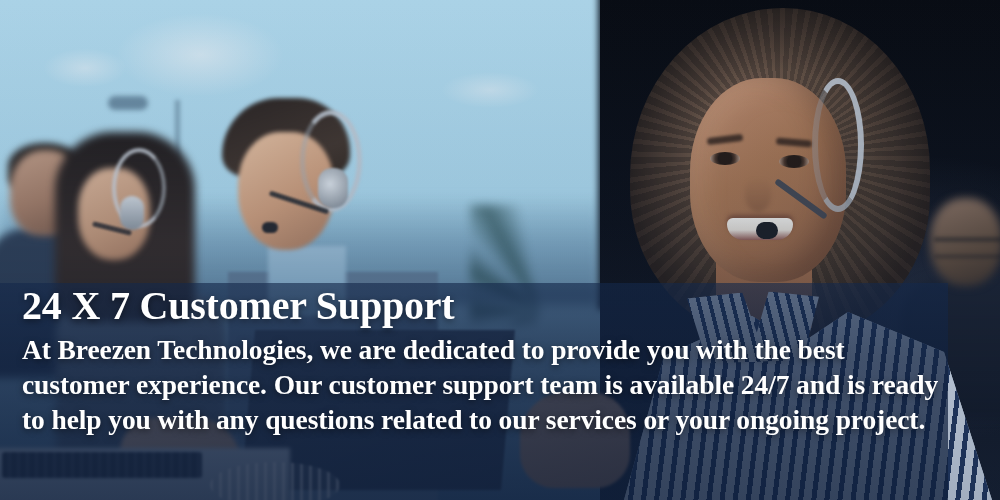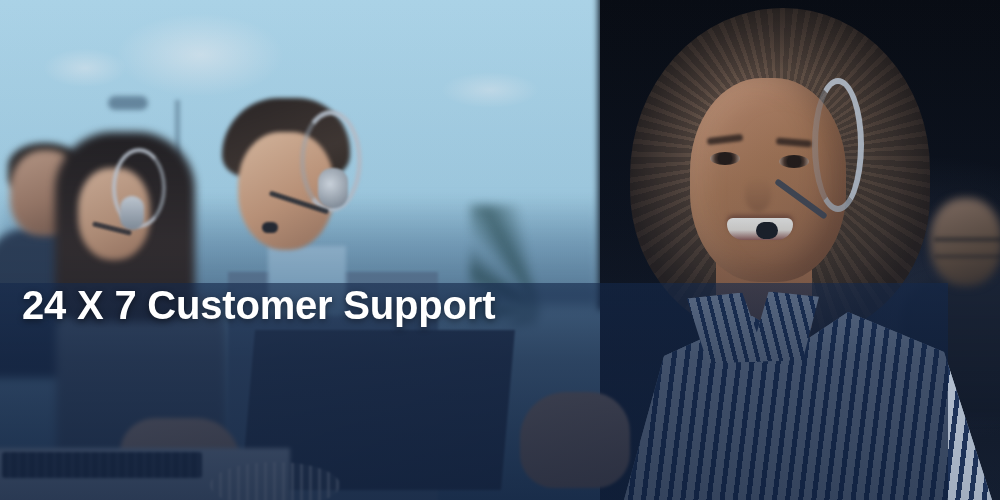--- a/index.html
+++ b/index.html
@@ -5,21 +5,21 @@
   html, body {
     margin: 0;
     padding: 0;
     background: #000;
   }
   #banner {
     position: relative;
     width: 1000px;
     height: 500px;
     overflow: hidden;
-    font-family: Liberation Sans, sans-serif;
+    font-family: Liberation Serif, serif;
     background: #0a0c14;
   }
 
   
   .scene { position: absolute; inset: 0; overflow: hidden; }
 
   
   .sky {
     position: absolute;
     left: 0; top: 0; width: 600px; height: 500px;
@@ -423,15 +423,16 @@
     <div class="w-mic-arm"></div>
     <div class="w-mic-tip"></div>
 
     <div class="grade"></div>
   </div>
 
   <div class="overlay-band"></div>
 
   <div class="copy">
     <h1 class="headline">24 X 7 Customer Support</h1>
+    <p class="body-copy">At Breezen Technologies, we are dedicated to provide you with the best customer experience. Our customer support team is available 24/7 and is ready to help you with any questions related to our services or your ongoing project.</p>
   </div>
 
 </div>
 
 </body></html>

